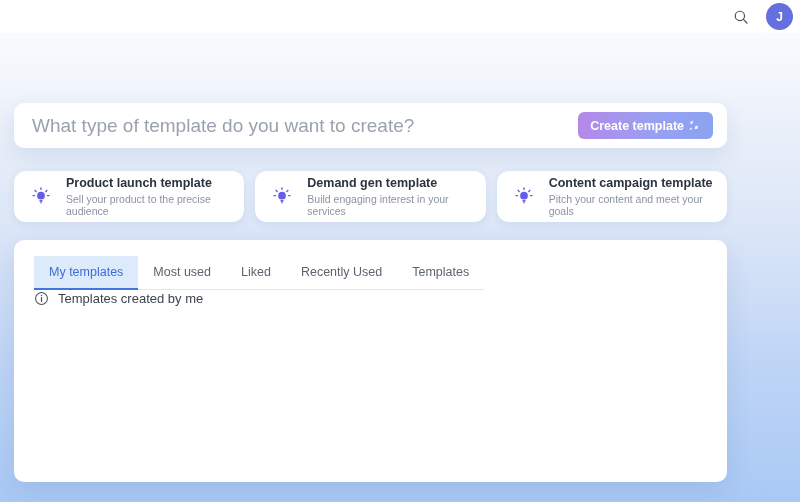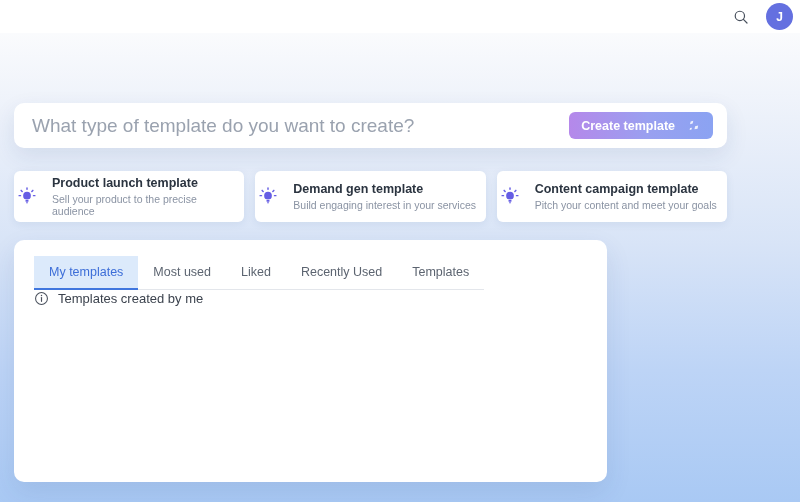--- a/index.html
+++ b/index.html
@@ -23,32 +23,32 @@
   
   .search-card { width:713px; height:45px; background:#fff; border-radius:10px;
     box-shadow:0 8px 22px rgba(30,60,120,.10); display:flex; align-items:center;
     padding:0 14px 0 18px; }
   .search-input { border:none; outline:none; flex:1; font-size:19px; color:#be185d;
     background:transparent; }
   .search-input::placeholder { color:#9aa2af; }
   .create-btn { height:27px; padding:0 12px; border:none; border-radius:6px;
     background:linear-gradient(90deg,#b588ea 0%,#99a0f0 55%,#8ba3f2 100%);
     color:#fff; font-weight:bold; font-size:12.5px; display:flex; align-items:center;
-    gap:12px; cursor:pointer; font-family:inherit; }
+    gap:3px; cursor:pointer; font-family:inherit; }
 
   
   .cards { display:flex; gap:11px; margin-top:23px; width:713px; }
-  .card { flex:1; height:51px; background:#fff; border-radius:6px;
+  .card { flex:1; height:51px; background:#fff; border-radius:12px;
     box-shadow:0 2px 8px rgba(30,60,120,.08); display:flex; align-items:center;
-    padding:0 8px 0 2px; gap:14px; cursor:pointer; }
+    padding:0 8px 0 16px; gap:14px; cursor:pointer; }
   .card-title { font-size:12.5px; font-weight:bold; color:#2b3440; }
   .card-sub { font-size:10.5px; color:#8a93a3; margin-top:3px; }
 
   
-  .panel { width:593px; height:242px; background:#fff; border-radius:10px;
+  .panel { width:713px; height:242px; background:#fff; border-radius:10px;
     margin-top:18px; box-shadow:0 10px 26px rgba(30,60,120,.10); padding:16px 20px; }
   .tabs { display:flex; width:fit-content; border-bottom:1px solid #e3e6eb; }
   .tab { padding:9px 15px 10px; font-size:12.5px; color:#5c6470; cursor:pointer;
     white-space:nowrap; }
   .tab.active { background:#dceafb; color:#3d6ed8; border-bottom:2px solid #4076de;
     margin-bottom:-1px; padding-bottom:8px; }
   .empty-row { display:flex; align-items:center; gap:9px; margin-top:1px;
     color:#3c434e; font-size:13px; }
 </style>
 </head>

